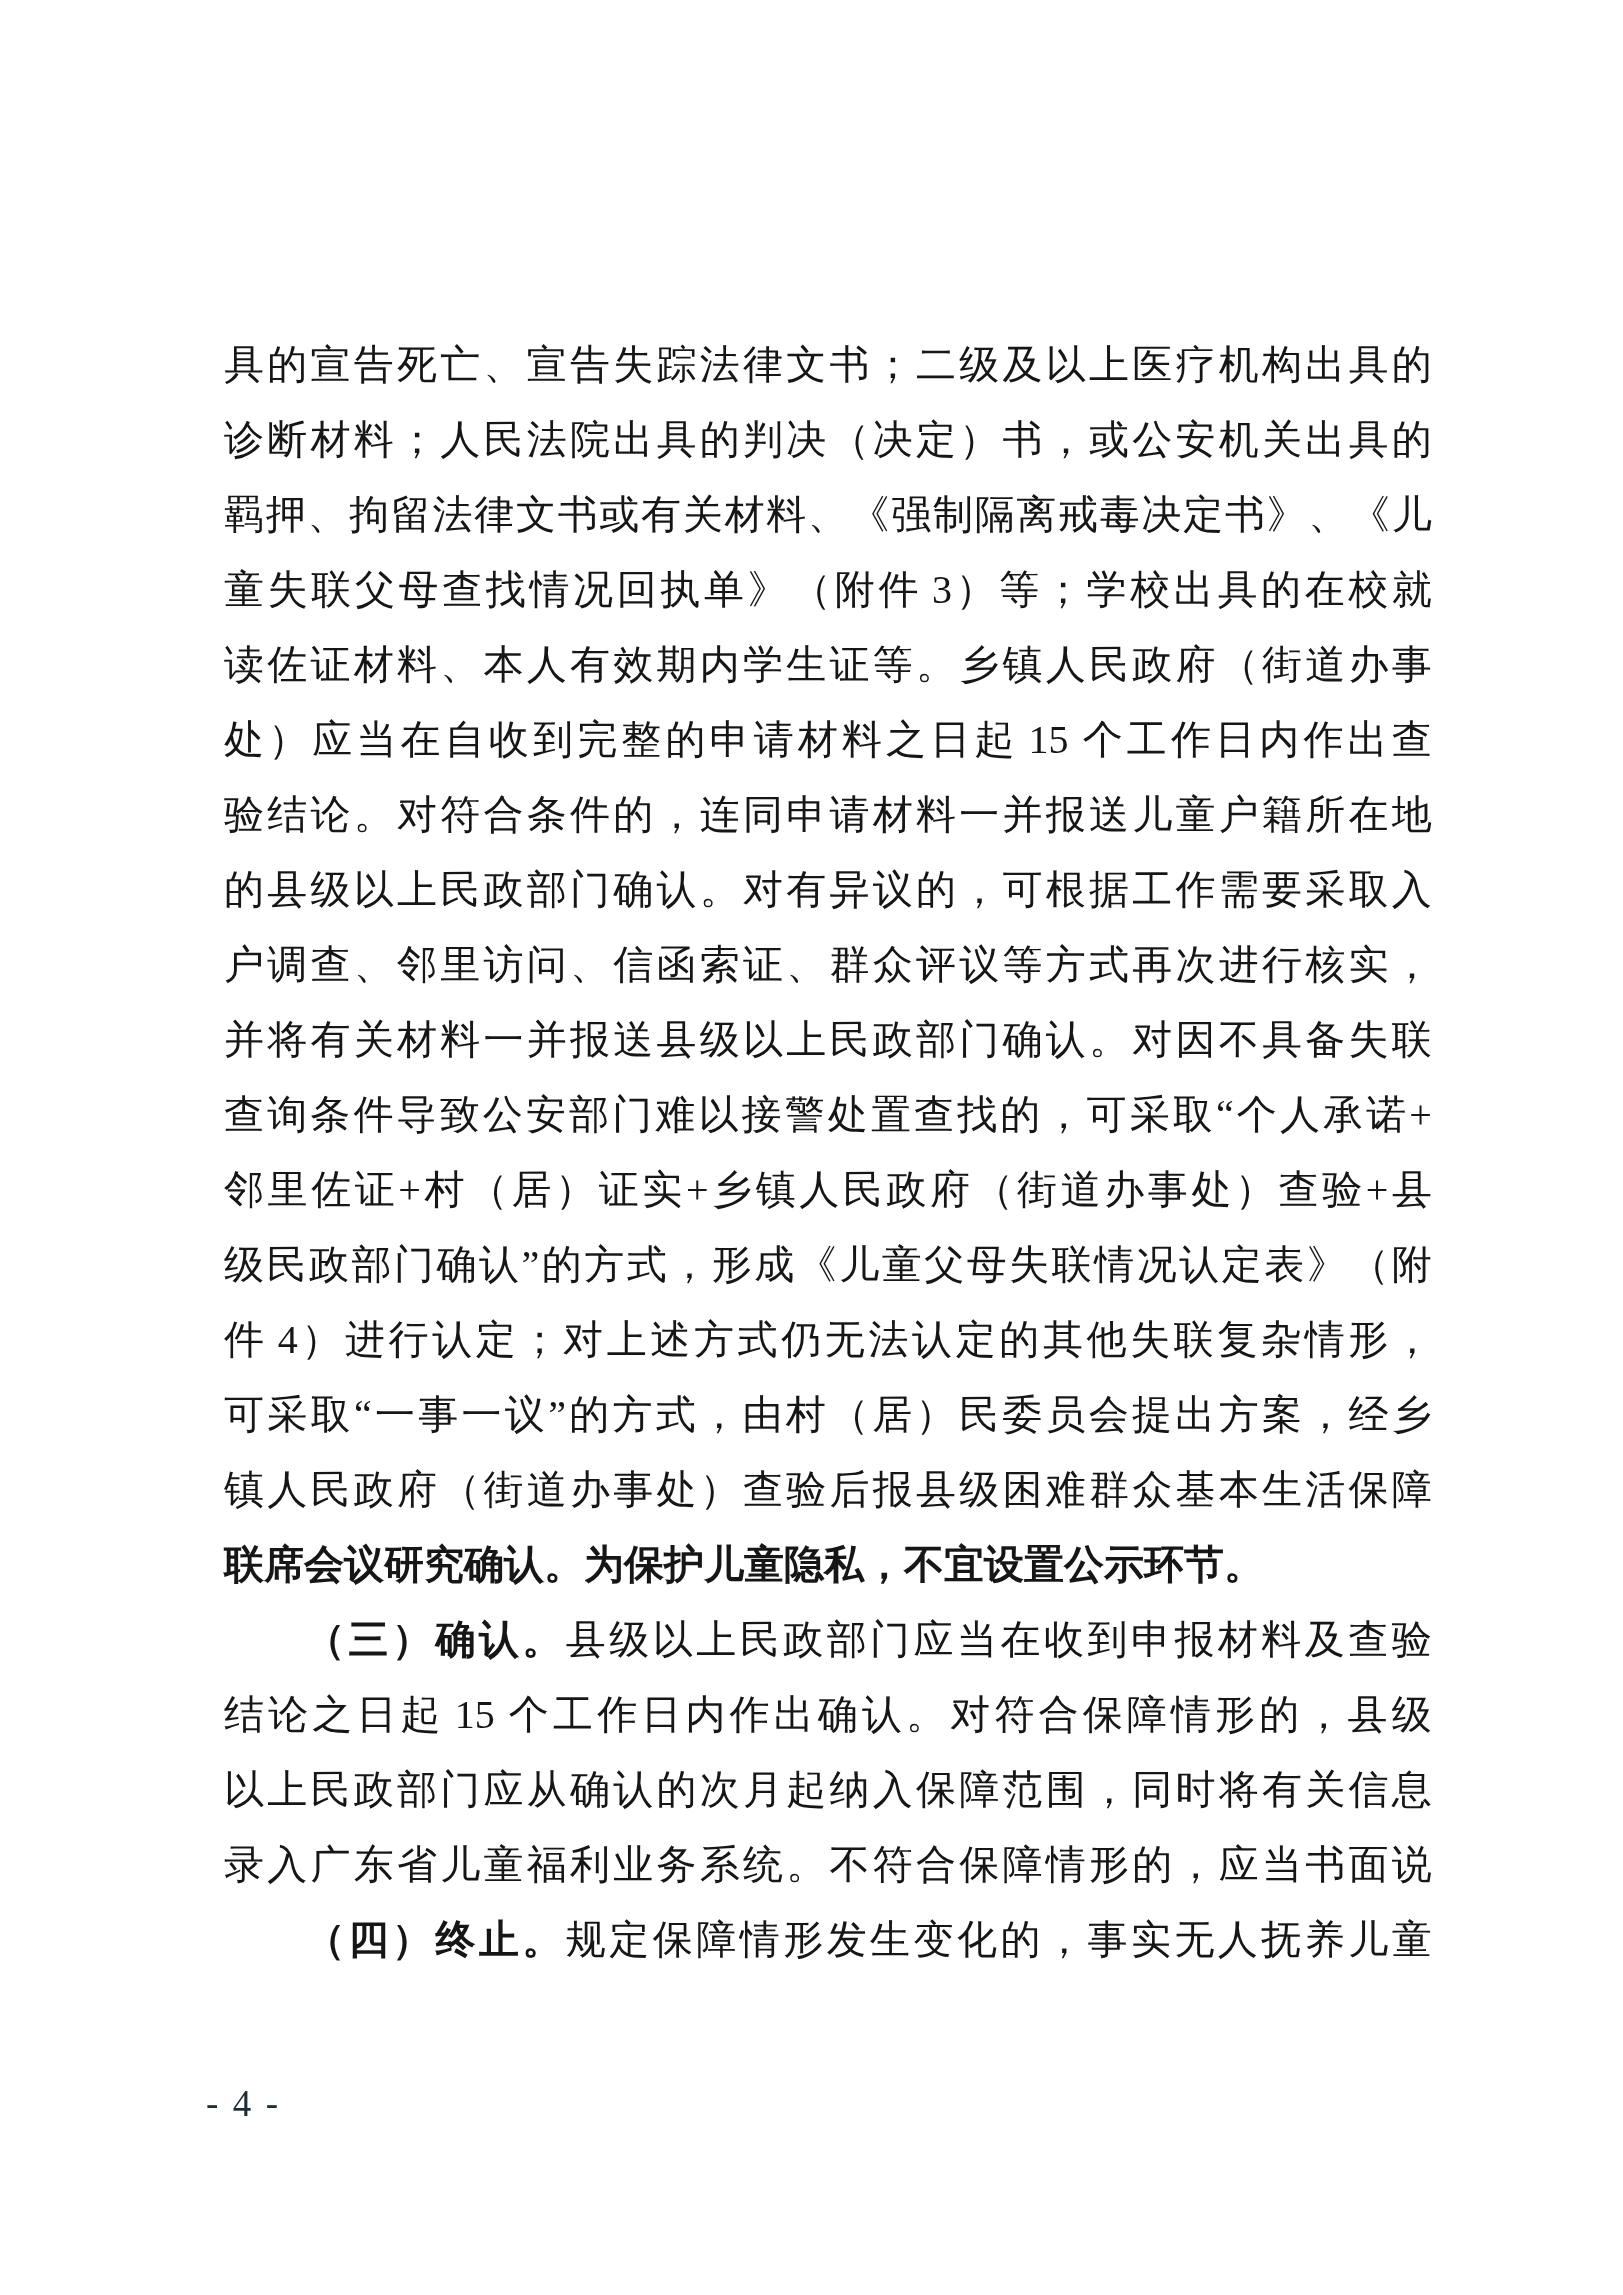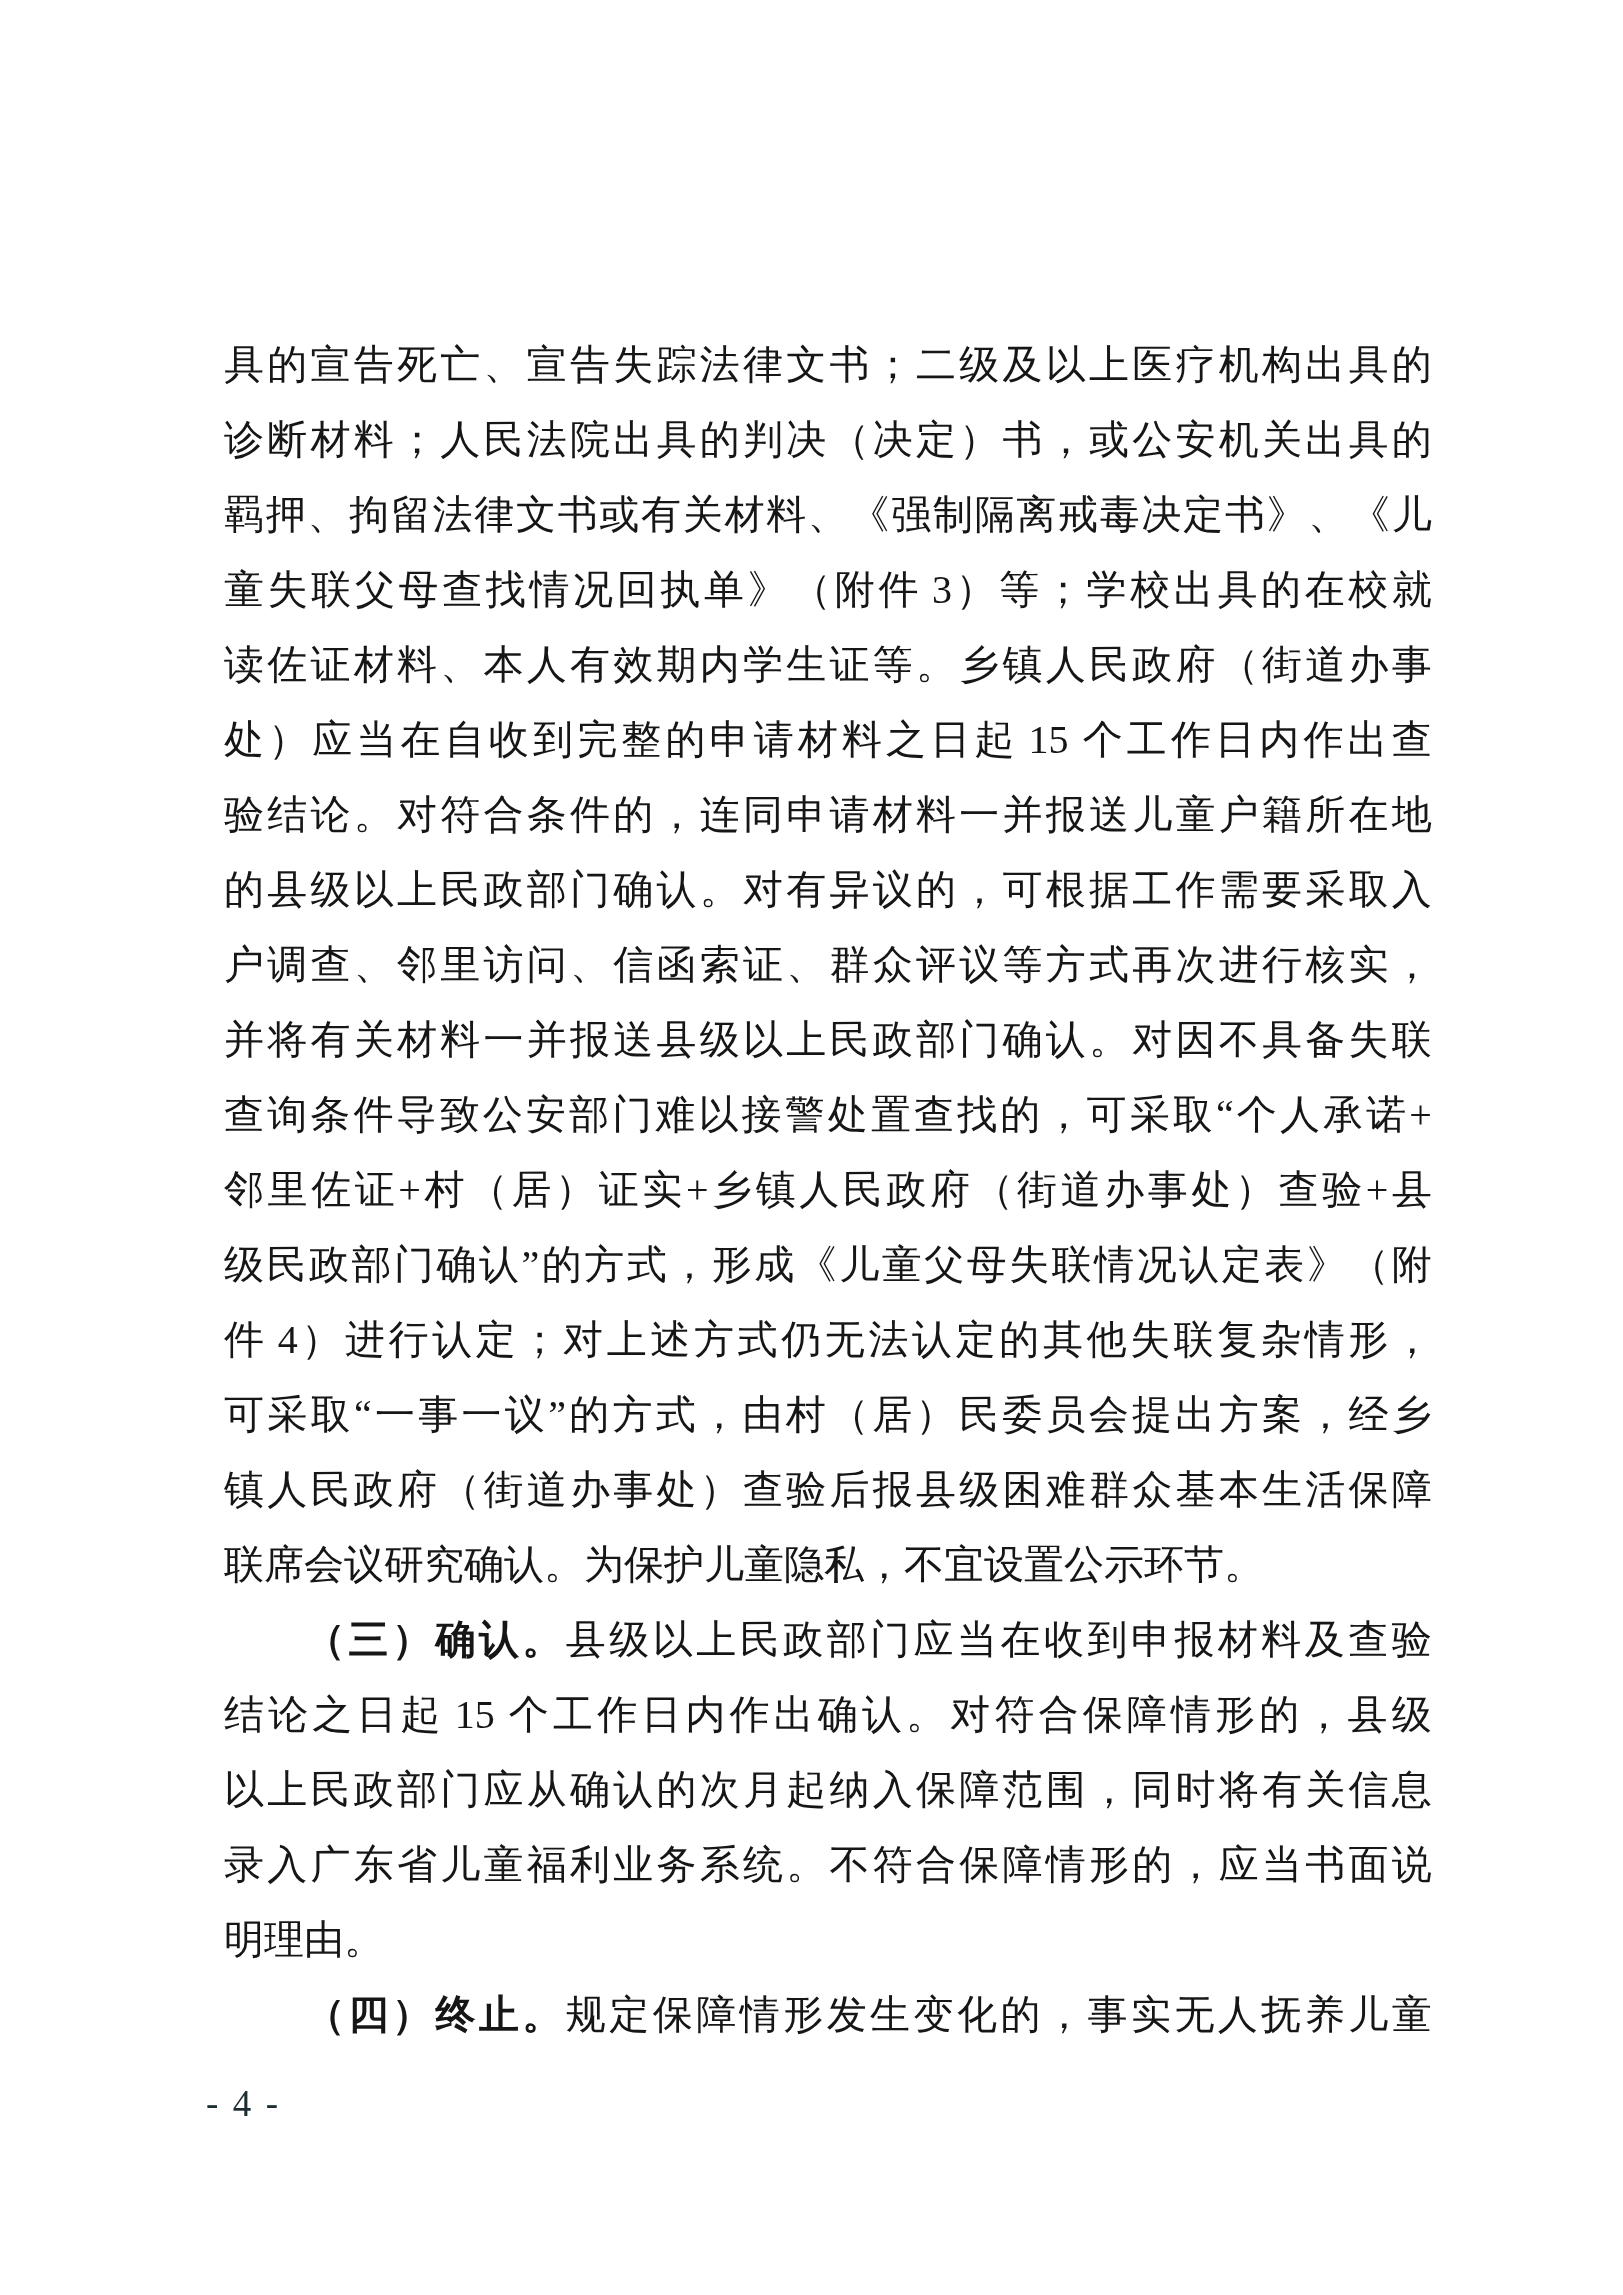--- a/index.html
+++ b/index.html
@@ -26,21 +26,21 @@
   .line {
     display: flex;
     justify-content: space-between;
     align-items: baseline;
     height: 75px;
     line-height: 75px;
     font-size: 40px;
   }
   .line span { white-space: pre; }
   
-  .line.para-end { display: block; }
+  .line.para-end { display: block; font-weight: bold; }
   
   .line.para-start { padding-left: 81px; }
   .bold { font-weight: 700; }
   .page-number {
     position: absolute;
     left: 206px;
     top: 2074px;
     height: 59px;
     line-height: 59px;
     font-size: 37px;
@@ -648,21 +648,20 @@
         <span>情</span>
         <span>形</span>
         <span>的</span>
         <span>，</span>
         <span>应</span>
         <span>当</span>
         <span>书</span>
         <span>面</span>
         <span>说</span>
       </div>
-      <div class="line para-end"><span>明</span><span>理</span><span>由</span><span>。</span></div>
       <div class="line para-start">
         <span class="bold">（</span>
         <span class="bold">四</span>
         <span class="bold">）</span>
         <span class="bold">终</span>
         <span class="bold">止</span>
         <span class="bold">。</span>
         <span>规</span>
         <span>定</span>
         <span>保</span>

